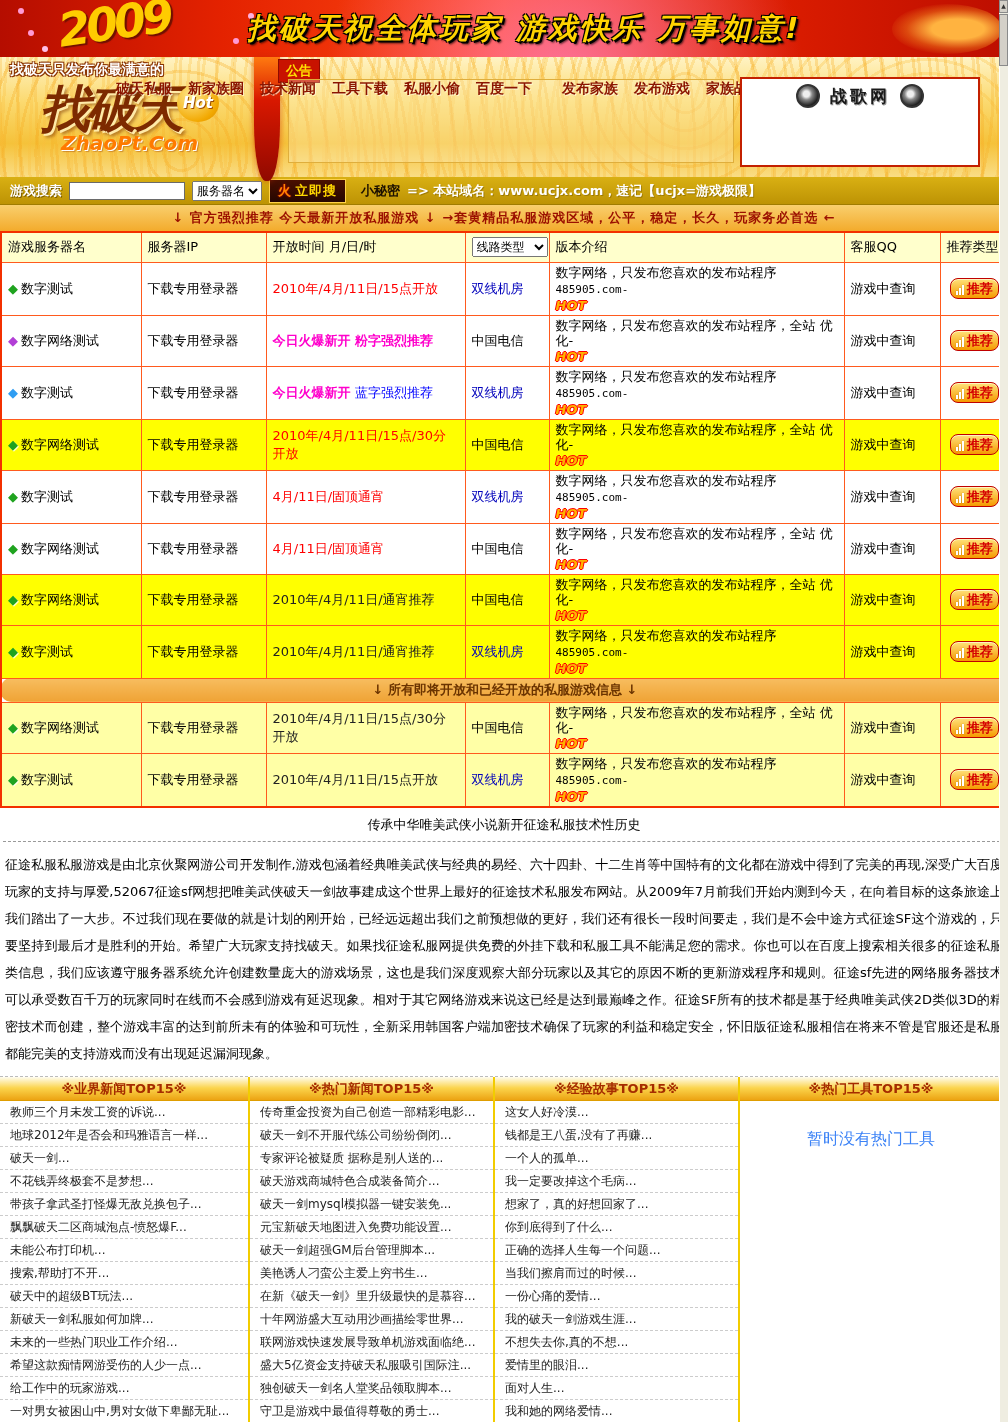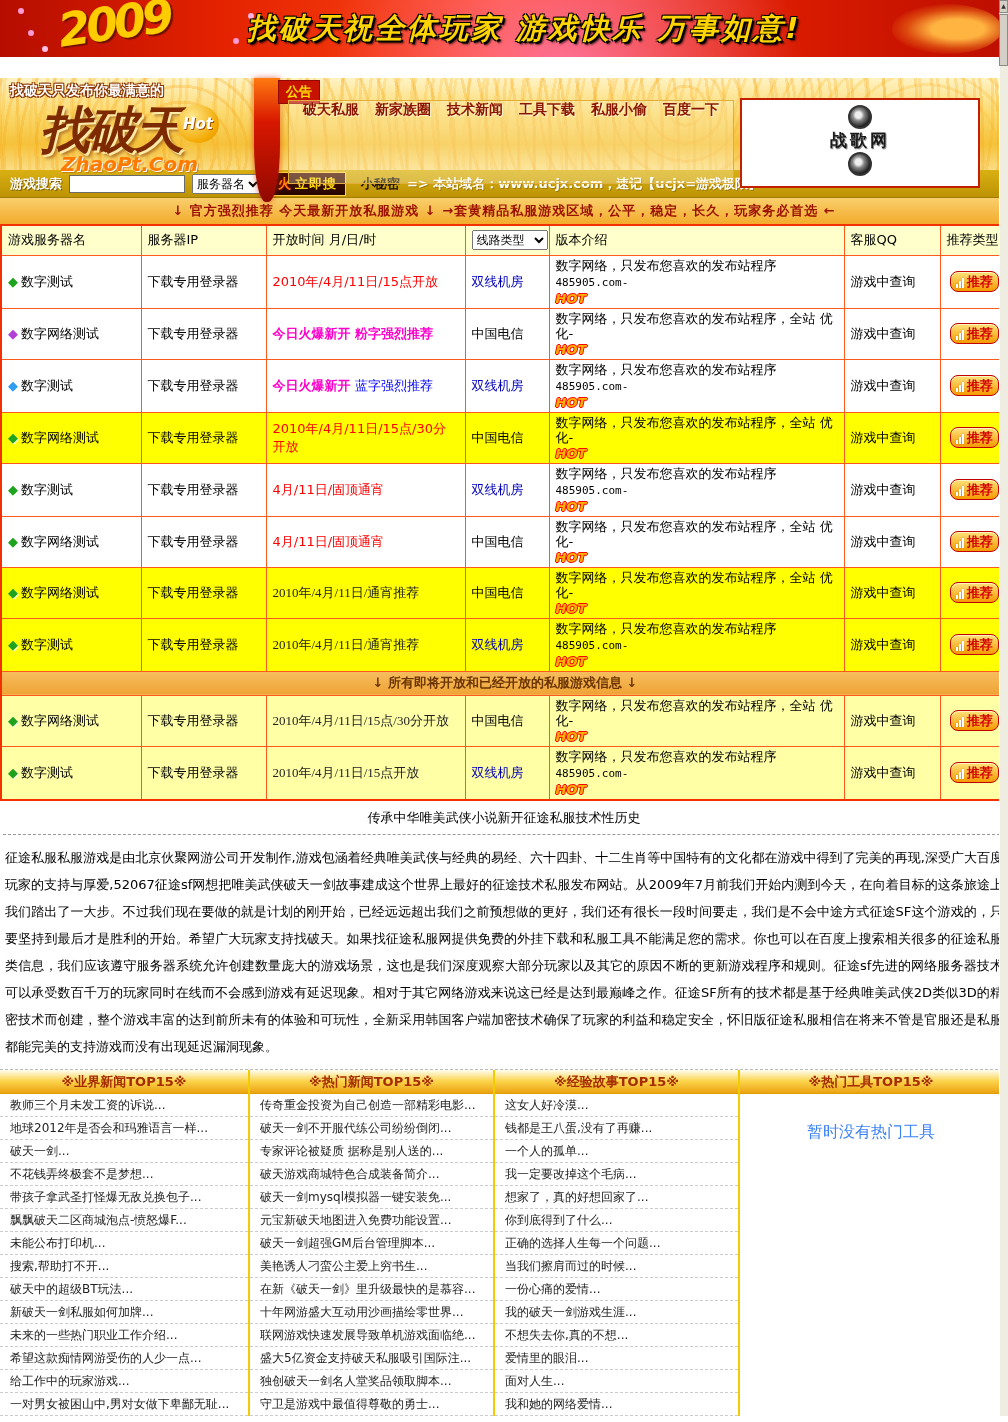--- a/index.html
+++ b/index.html
@@ -16,25 +16,25 @@
     color:#ffcc00; text-shadow:2px 2px 1px #701000; transform:rotate(-8deg); letter-spacing:-4px; }
   .banner-text { position:absolute; left:52%; top:9px; transform:translateX(-50%); white-space:nowrap;
     font-size:29px; font-weight:bold; font-style:italic; color:#ffd400; letter-spacing:3px;
     text-shadow:2px 2px 0 #000,-1px -1px 0 #000,1px -1px 0 #000,-1px 1px 0 #000,3px 3px 2px rgba(0,0,0,.6); }
   .banner-dragon { position:absolute; right:6px; top:4px; width:110px; height:50px;
     background: radial-gradient(ellipse at 60% 50%, #ffb340 0 28%, rgba(255,170,40,.35) 55%, transparent 75%); border-radius:50%; }
   .banner-dots { position:absolute; left:18px; top:8px; width:6px; height:6px; border-radius:50%; background:#ff9ad5;
     box-shadow:10px 22px 0 #ff9ad5, 230px 5px 0 #ffb0e0, 215px 30px 0 #ff9ad5, 24px 38px 0 #ffc0e8; }
 
   
-  .header { height:92px; position:relative;
+  .header { height:120px; position:relative;
     background: repeating-radial-gradient(circle at 18% 80%, rgba(246,170,30,.30) 0 3px, rgba(246,170,30,0) 3px 16px),
                 repeating-radial-gradient(circle at 68% 30%, rgba(246,170,30,.25) 0 3px, rgba(246,170,30,0) 3px 18px),
                 repeating-radial-gradient(circle at 92% 85%, rgba(250,190,60,.3) 0 3px, rgba(250,190,60,0) 3px 14px),
-                linear-gradient(180deg,#fff3c4,#fbd96e 38%,#f5c23a 72%,#fadd85); margin-top: 21px; }
+                linear-gradient(180deg,#fff3c4,#fbd96e 38%,#f5c23a 72%,#fadd85); }
   .tagline { position:absolute; left:10px; top:4px; font-size:14px; font-weight:bold; color:#fff;
     text-shadow:1px 1px 0 #8a3300,-1px -1px 0 #8a3300,1px -1px 0 #8a3300,-1px 1px 0 #8a3300; }
   .logo { position:absolute; left:22px; top:26px; width:215px; text-align:center; }
   .logo-main { font-size:50px; line-height:52px; font-weight:bold; font-style:italic; color:#7d2a00; letter-spacing:-3px;
     text-shadow:2px 2px 0 #ffeaa8, 4px 4px 3px rgba(110,40,0,.45); }
   .logo-hot { display:inline-block; vertical-align:18px; margin-left:-4px; width:42px; height:38px; line-height:38px;
     border-radius:50%; background:radial-gradient(circle at 35% 30%, #ffe98f, #f2a800 70%, #d88800);
     color:#fff; font-size:15px; font-weight:bold; font-style:italic; text-shadow:1px 1px 0 #a05000; letter-spacing:0; }
   .logo-domain { margin-top:-4px; font-size:20px; font-weight:bold; font-style:italic; color:#ff7a00;
     text-shadow:1px 1px 0 #fff, 2px 2px 1px rgba(150,60,0,.4); }
@@ -42,22 +42,22 @@
     background:linear-gradient(180deg,#ff7a10,#d81800 35%,#a80d00 80%,#8f0a00); box-shadow:0 0 6px rgba(200,40,0,.6); }
   .notice-tag { position:absolute; left:278px; top:2px; background:#c81200; color:#ffe000; font-size:13px; font-weight:bold;
     padding:2px 7px; border:1px solid #8f0a00; }
   .nav-panel { position:absolute; left:288px; top:22px; width:446px; height:84px; border:1px solid #dfae3c;
     background:rgba(255,248,215,.30); display:flex; flex-direction:row; justify-content:center; gap:14px; padding:0 8px; }
   .nav-row { display:flex; }
   .nav-link { display:inline-block; width:72px; text-align:center; font-size:14px; font-weight:bold; color:#8b1500;
     text-decoration:none; text-shadow:1px 1px 0 rgba(255,255,230,.7); }
   .right-banner { position:absolute; right:28px; top:20px; width:240px; height:90px; background:#fff;
     border:2px solid #c32000; text-align:center; overflow:hidden; }
-  .rb-site { margin-top:5px; display:flex; align-items:center; justify-content:center; 
-    font-size:17px; font-weight:bold; color:#1a1a1a; letter-spacing:3px; text-shadow:1px 1px 0 #999;flex-direction:column; }
+  .rb-site { margin-top:5px; display:flex; align-items:center; justify-content:center; gap:10px;
+    font-size:17px; font-weight:bold; color:#1a1a1a; letter-spacing:3px; text-shadow:1px 1px 0 #999; }
   .speaker-icon { display:inline-block; width:24px; height:24px; border-radius:50%;
     background:radial-gradient(circle at 42% 40%, #eee 0 18%, #888 35%, #222 70%, #000); border:2px solid #333; }
   .rb-title { margin-top:-3px; font-size:42px; line-height:46px; font-weight:bold; font-style:italic; color:#f08800;
     letter-spacing:6px; text-shadow:1px 1px 0 #ffe9a0, 2px 2px 0 #b03000, 3px 3px 2px rgba(120,30,0,.5); }
 
   
   .searchbar { height:28px; display:flex; align-items:center; padding:0 10px; gap:7px;
     background:linear-gradient(180deg,#d9b013,#bd9304); border-bottom:1px solid #a07c00; }
   .search-label { font-size:13px; font-weight:bold; color:#fff; text-shadow:1px 1px 0 #7d5e00; }
   .search-input { width:116px; height:18px; border:1px solid #6a6a6a; background:#fff; font-size:12px; padding:0 3px; }
@@ -76,36 +76,36 @@
   
   .game-table { width:1008px; border-collapse:collapse; table-layout:fixed; background:#fff; border:2px solid #f33000; }
   .game-table th, .game-table td { border:1px solid #ff5a1e; font-size:13px; padding:2px 6px; overflow:hidden; }
   .game-table thead th { background:#ffffcc; font-weight:normal; text-align:left; height:30px; color:#000; }
   .line-select { width:76px; height:20px; font-size:12px; }
   .game-row { height:34px; }
   .bg-white { background:#fff; } .bg-yellow { background:#ffff00; } .bg-pale { background:#ffffa6; }
   .gem { font-size:13px; margin-right:3px; text-shadow:1px 1px 0 rgba(255,255,255,.8); }
   .gem-green{ color:#1fa31f; } .gem-purple{ color:#b23fd6; } .gem-blue{ color:#2f9df2; }
   .name-link, .ip-link { color:#000; text-decoration:none; }
-  .t-red{ color:#ff0000; } .t-mag{ color:#ff00cc; font-weight:bold; } .t-blue{ color:#0000ff; font-weight:normal; } .t-black{ color:#222;font-family:Liberation Serif, serif; }
+  .t-red{ color:#ff0000; } .t-mag{ color:#ff00cc; font-weight:bold; } .t-blue{ color:#0000ff; font-weight:normal; } .t-black{ color:#222; }
   .line-blue{ color:#0000bb; } .line-black{ color:#000; }
   .desc { line-height:15px; color:#000; }
   .desc .num { font-size:11px; font-family:"DejaVu Sans Mono","Liberation Mono",monospace; }
   .hot { display:block; margin-top:1px; color:#ffb300; font-weight:bold; font-style:italic; font-size:13px;
     text-shadow:1px 0 0 #f00,-1px 0 0 #f00,0 1px 0 #f00,0 -1px 0 #f00; }
   .qq { color:#000; }
   .td-rec { text-align:center; }
   .rec-btn { display:inline-flex; align-items:flex-end; gap:3px; padding:3px 5px; cursor:pointer;
     background:linear-gradient(180deg,#ffe27a,#fgba00 40%,#f59a00); background:linear-gradient(180deg,#ffe27a,#f59a00);
     border:1px solid #c00000; border-radius:8px; box-shadow:inset 0 1px 0 #fff4c0; }
   .bars { display:inline-flex; align-items:flex-end; gap:1px; height:11px; }
   .bar { display:inline-block; width:2px; background:#fff; box-shadow:0 0 1px #905000; }
   .rec-label { color:#d40000; font-weight:bold; font-size:13px; line-height:13px; }
   .sep-row td { height:24px; text-align:center; font-weight:bold; font-size:13px; color:#6b3400;
-    background:linear-gradient(180deg,#f7bd5f,#efa335); }
+    background:linear-gradient(180deg,#f7bd5f,#efa335);border-radius:10px; }
 
   
   .article { background:#fff; padding:5px 3px 4px; }
   .article-title { text-align:center; font-size:13px; color:#000; margin:3px 0 7px; }
   .article-body { border-top:1px dashed #999; padding:9px 2px 5px; font-size:13px; line-height:27px; color:#000; text-align:justify; }
 
   
   .news { display:flex; background:#fff; border-top:1px dashed #bbb; }
   .news-col { overflow:hidden; }
   .news-col-1{ width:250px; border-right:2px solid #f2cc00; }
@@ -146,20 +146,27 @@
     <div class="torch"></div>
     <div class="notice-tag">公告</div>
     <div class="nav-panel">
       <div class="nav-row">
           <a class="nav-link">破天私服</a>
           <a class="nav-link">新家族圈</a>
           <a class="nav-link">技术新闻</a>
           <a class="nav-link">工具下载</a>
           <a class="nav-link">私服小偷</a>
           <a class="nav-link">百度一下</a>
+        </div>
+      <div class="nav-row">
+          <a class="nav-link">发布家族</a>
+          <a class="nav-link">发布游戏</a>
+          <a class="nav-link">家族战歌</a>
+          <a class="nav-link">广告联系</a>
+          <a class="nav-link">个性符号</a>
         </div>
     </div>
     <div class="right-banner">
       <div class="rb-site">
         <span class="speaker-icon"></span>
         <span>战歌网</span>
         <span class="speaker-icon"></span>
       </div>
     </div>
   </div>

